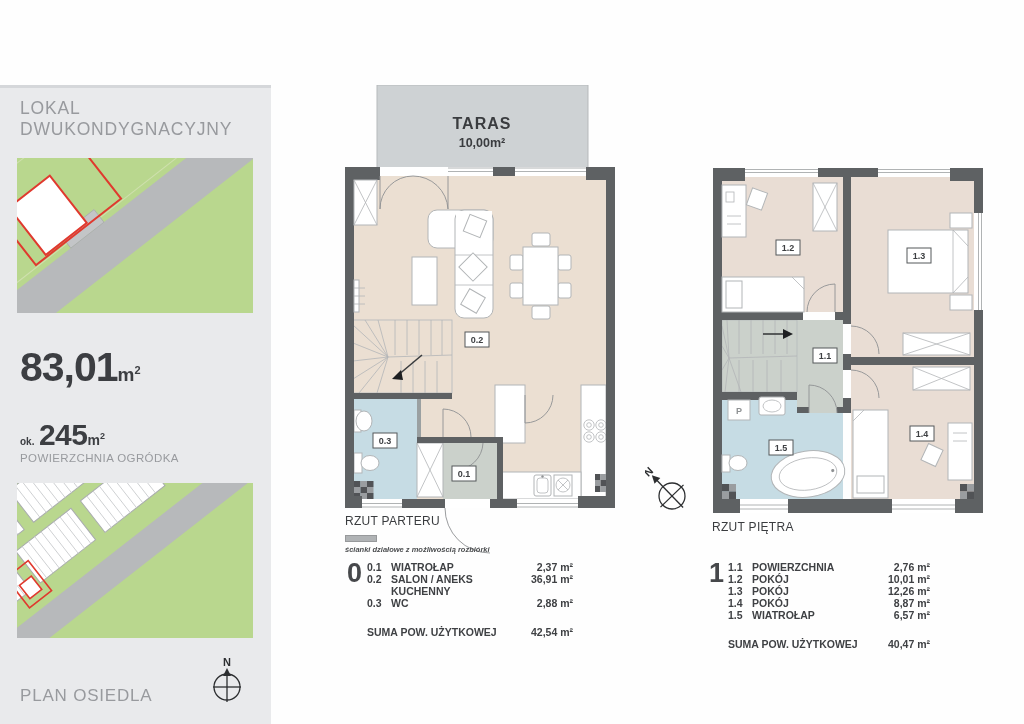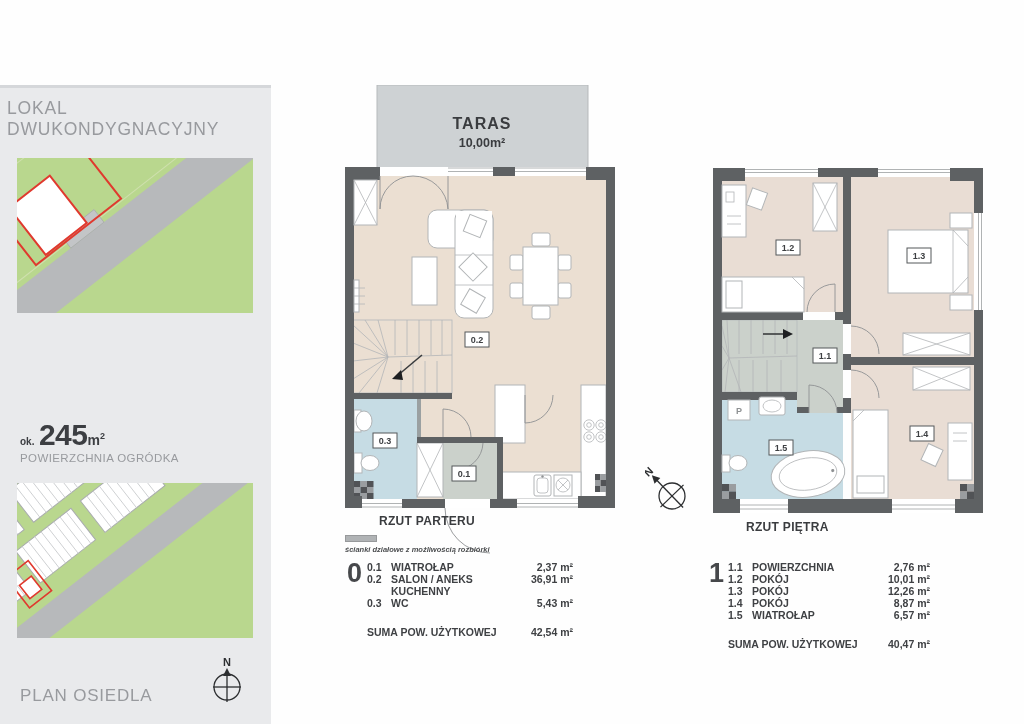--- a/index.html
+++ b/index.html
@@ -1,36 +1,36 @@
 <!DOCTYPE html>
 <html style="--c-wall: #5e6163; --c-floor: #ebdfd2; --c-bedroom: #e9ddd4; --c-bath: #c6dce4; --c-hall: #cbd1cb; --c-terrace: #ced2d4; --c-panel: #e9eaec; --c-green: #b9d78e; --c-red: #e0392e; --c-text_dark: #3c3e42; --c-text_gray: #989a9e; --c-line: #b2b5b7;"><head>
 <meta charset="utf-8">
 <style>
   html,body{margin:0;padding:0;background:#fff;}
   .page{position:relative;width:1024px;height:724px;background:#fefefe;overflow:hidden;
         font-family:"Liberation Sans",sans-serif;color:var(--c-text_dark,#3c3e42);}
   .abs{position:absolute;}
   
   .sidebar{left:0;top:85px;width:271px;height:639px;background:var(--c-panel,#e9eaec);border-top:3px solid #d5d7da;}
-  .sb-title{left:7px;top:98px;width:240px;font-size:17.5px;font-weight:300;letter-spacing:.8px;color:var(--c-text_gray,#989a9e);}
+  .sb-title{left:20px;top:98px;width:240px;font-size:17.5px;font-weight:300;letter-spacing:.8px;color:var(--c-text_gray,#989a9e);}
   .thumb{left:17px;width:236px;height:155px;}
   .big-area{left:20px;top:344px;white-space:nowrap;}
   .big-val{font-size:41px;font-weight:700;letter-spacing:-1px;}
   .big-unit{font-size:19px;font-weight:700;}
   .big-unit sup{font-size:11px;}
   .area-label{left:20px;top:388px;font-size:14px;font-weight:300;letter-spacing:.4px;color:var(--c-text_gray,#989a9e);}
   .garden{left:20px;top:418px;white-space:nowrap;}
   .g-pre{font-size:10px;font-weight:700;}
   .g-val{font-size:30px;font-weight:700;letter-spacing:-.5px;}
   .g-unit{font-size:14px;font-weight:700;}
   .g-unit sup{font-size:9px;}
   .garden-label{left:20px;top:452px;font-size:11.5px;font-weight:300;letter-spacing:.4px;color:var(--c-text_gray,#989a9e);}
   .plan-label{left:20px;top:686px;font-size:17px;font-weight:300;letter-spacing:.8px;color:var(--c-text_gray,#989a9e);}
   
-  .caption{font-size:12px;font-weight:700;letter-spacing:.3px;color:#3a3c3f;margin-left:34px;}
+  .caption{font-size:12px;font-weight:400;letter-spacing:.3px;color:#3a3c3f;}
   .legend-bar{left:345px;top:535px;width:30px;height:5px;background:#b0b3b5;border:1px solid #97999b;}
   .legend-text{left:345px;top:545px;font-size:7.5px;font-style:italic;font-weight:700;color:#4c4e50;}
   
   .rt{font-size:10.5px;font-weight:700;color:#3f4144;}
   .lvl{font-size:27px;font-weight:700;color:#46484b;line-height:1;}
   .rrow{display:flex;line-height:12px;}
   .rno{width:24px;flex:none;}
   .rname{flex:1;}
   .rarea{flex:none;text-align:right;}
   .sumrow{display:flex;margin-top:17px;font-size:10.5px;line-height:12px;justify-content:center;}
@@ -89,20 +89,23 @@
       <line class="ln" x1="226" y1="-48" x2="226" y2="-28"></line>
       <rect class="gr-road" x="-150" y="48" width="430" height="42"></rect>
       <rect class="gr-bld" x="-160" y="-2" width="125" height="45"></rect>
       <rect class="gr-gar" x="-30" y="2" width="40" height="22"></rect>
       <rect class="gr-gar" x="60" y="32" width="42" height="16"></rect>
       <rect class="red-s" x="22" y="-82" width="108" height="122"></rect>
       <rect x="36" y="-22" width="52" height="60" fill="#fff" stroke="var(--c-red,#e0392e)" stroke-width="2"></rect>
     </g>
   </svg>
 
+  <div class="abs big-area">
+    <span class="big-val">83,01</span><span class="big-unit"><span>m</span><sup>2</sup></span>
+  </div>
 
   <div class="abs garden">
     <span class="g-pre">ok.</span>
     <span class="g-val">245</span><span class="g-unit"><span>m</span><sup>2</sup></span>
   </div>
   <div class="abs garden-label">POWIERZCHNIA OGRÓDKA</div>
 
   <svg class="abs thumb" style="top:483px" viewBox="0 0 236 155">
     <rect x="0" y="0" width="236" height="155" fill="var(--c-green,#b9d78e)"></rect>
     <g transform="rotate(-38 118 78)">
@@ -585,21 +588,21 @@
       <span class="rarea">2,37 m²</span>
     </div>
     <div class="rrow">
       <span class="rno">0.2</span>
       <span class="rname">SALON / ANEKS KUCHENNY</span>
       <span class="rarea">36,91 m²</span>
     </div>
     <div class="rrow">
       <span class="rno">0.3</span>
       <span class="rname">WC</span>
-      <span class="rarea">5,43 m²</span>
+      <span class="rarea">2,88 m²</span>
     </div>
     <div class="sumrow">
       <span class="lab">SUMA POW. UŻYTKOWEJ</span>
       <span class="rarea">42,54 m²</span>
     </div>
   </div>
 
   <div class="abs lvl" style="left:709px;top:560px">1</div>
   <div class="abs rt" style="left:728px;top:561px;width:202px">
     <div class="rrow">

